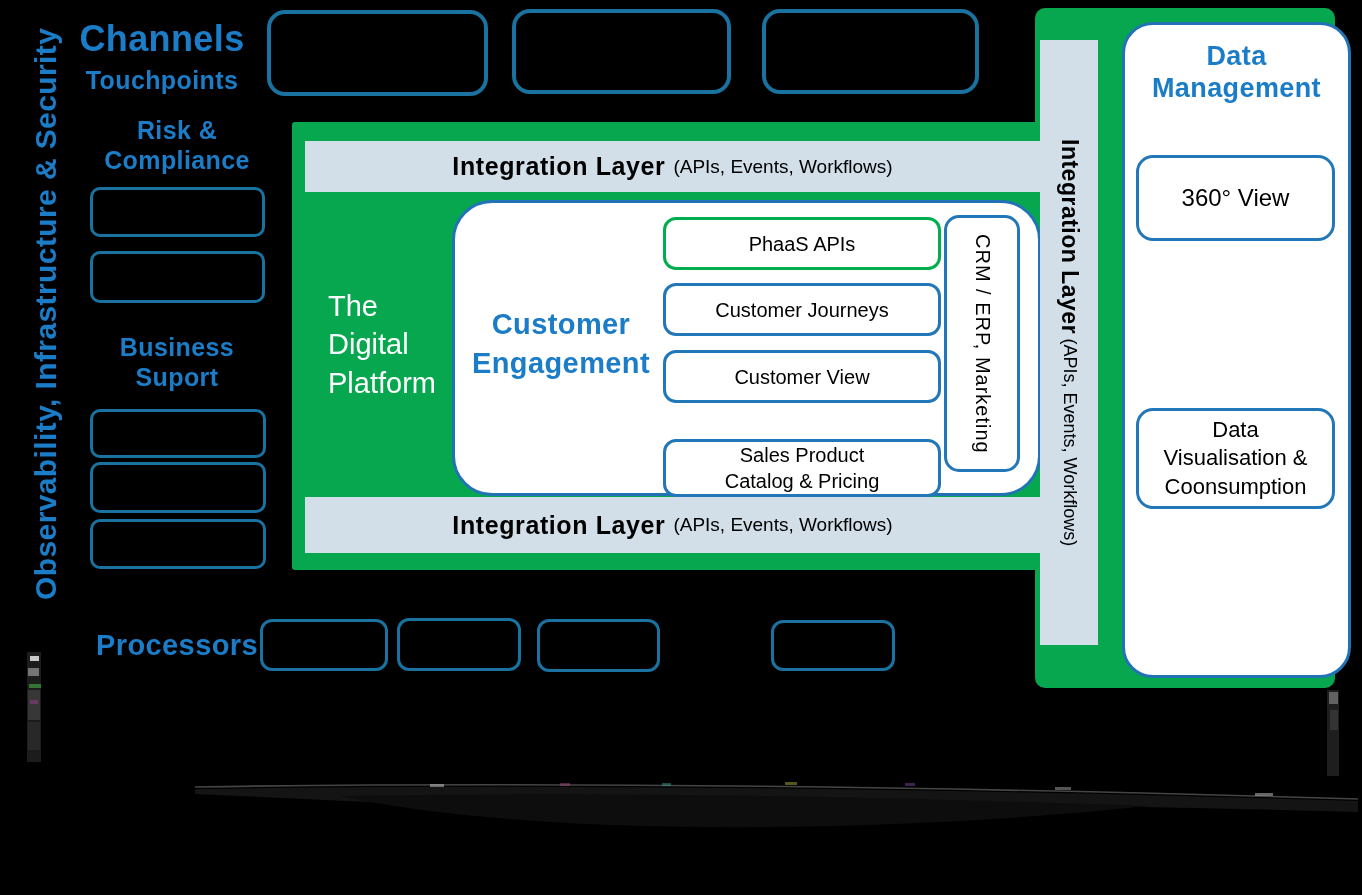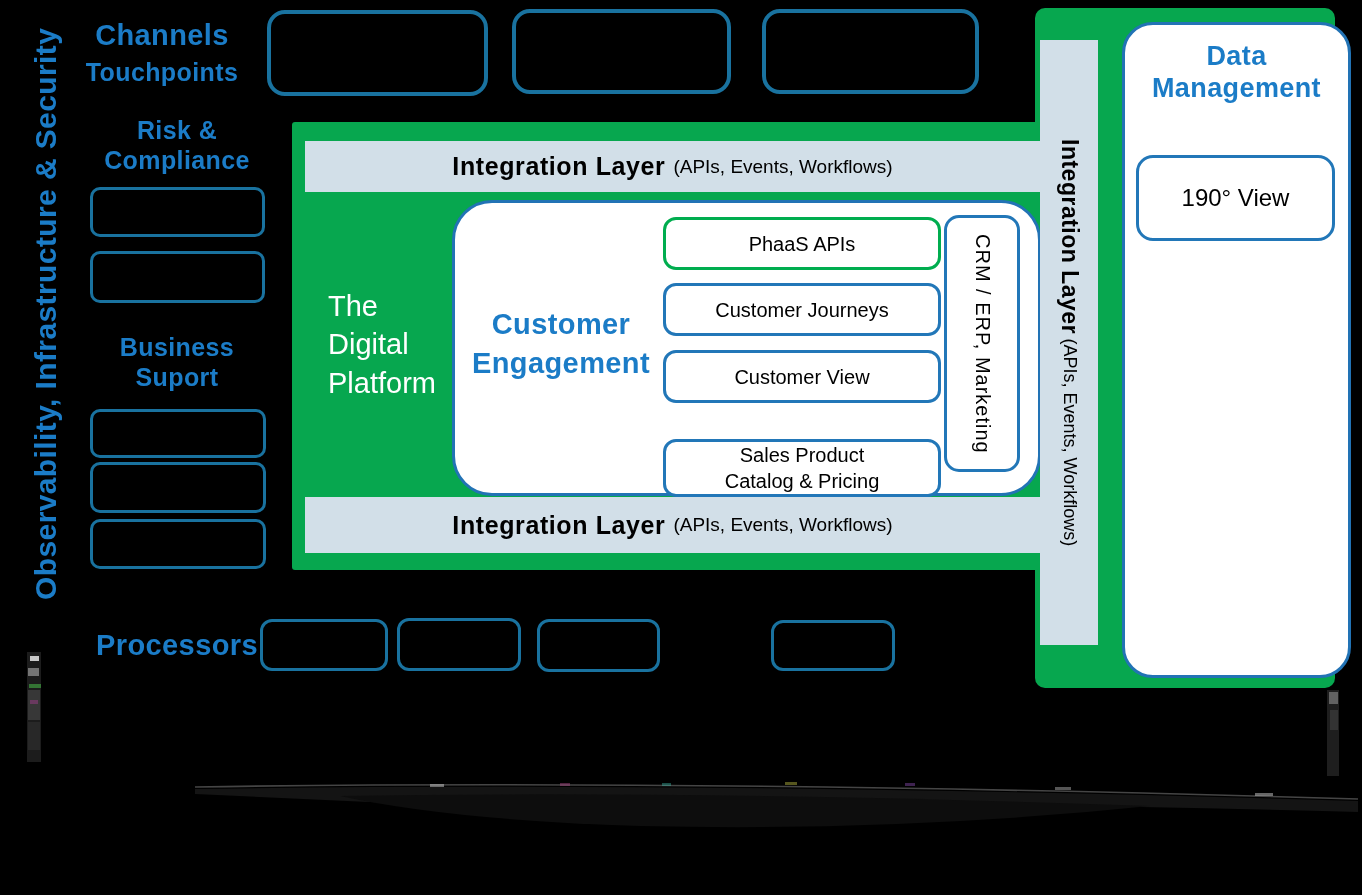--- a/index.html
+++ b/index.html
@@ -28,21 +28,21 @@
 </style>
 </head>
 <body>
 
 <div id="page">
 
   <div class="abs blue-label" style="left:-219px;top:307px;width:530px;height:56px;font-size:30px;line-height:56px;
               transform:rotate(-90deg);white-space:nowrap;">Observability, Infrastructure &amp; Security</div>
 
   <div class="abs" style="left:78px;top:18px;width:168px;">
-    <div class="blue-label" style="font-size:29px;">Channels</div>
+    <div class="blue-label" style="font-size:36px;">Channels</div>
     <div class="blue-label" style="font-size:25px;margin-top:6px;">Touchpoints</div>
   </div>
 
   <div class="tealbox" style="left:267px;top:10px;width:213px;height:78px;"></div>
   <div class="tealbox" style="left:512px;top:9px;width:211px;height:77px;"></div>
   <div class="tealbox" style="left:762px;top:9px;width:209px;height:77px;"></div>
 
   <div class="abs blue-label" style="left:83px;top:116px;width:188px;font-size:25px;">Risk &amp; Compliance</div>
   <div class="tealbox thin" style="left:90px;top:187px;width:169px;height:44px;"></div>
   <div class="tealbox thin" style="left:90px;top:251px;width:169px;height:46px;"></div>
@@ -101,23 +101,26 @@
       <span style="font-size:18px;">(APIs, Events, Workflows)</span>
     </div>
   </div>
 
   <div class="whitepanel" style="left:1122px;top:22px;width:223px;height:650px;border-radius:31px;border-width:3.5px;">
 
     <div class="abs blue-label" style="left:0;top:16px;width:100%;font-size:27px;">
       <span style="display:inline-block;max-width:175px;">Data Management</span>
     </div>
 
-    <div class="itembox" style="left:11px;top:130px;width:193px;height:80px;border-radius:17px;font-size:24px;">190° View</div>
+    <div class="itembox" style="left:11px;top:130px;width:193px;height:80px;border-radius:17px;font-size:24px;">360° View</div>
 
 
+    <div class="itembox" style="left:11px;top:383px;width:193px;height:95px;border-radius:17px;font-size:22px;">
+      <span style="display:inline-block;max-width:160px;">Data Visualisation &amp; Coonsumption</span>
+    </div>
   </div>
 
   <div class="abs" style="left:0;top:0;width:1362px;height:895px;pointer-events:none;">
     <svg width="1362" height="895" viewBox="0 0 1362 895" xmlns="http://www.w3.org/2000/svg">
       <path d="M195 787 Q 700 779 1358 799" stroke="#8a8a8a" stroke-width="1.6" fill="none" opacity="0.5"></path>
       <path d="M195 789 Q 700 781 1358 801 L 1358 812 Q 850 798 500 808 L 195 794 Z" fill="#141414"></path>
       <path d="M340 796 Q 700 790 1150 806 Q 900 832 640 826 Q 450 820 340 796 Z" fill="#0d0d0d"></path>
       <rect x="430" y="784" width="14" height="3" fill="#c0c0c0" opacity="0.55"></rect>
       <rect x="560" y="783" width="10" height="3" fill="#b04a8a" opacity="0.45"></rect>
       <rect x="662" y="783" width="9" height="3" fill="#3fc0ae" opacity="0.4"></rect>

